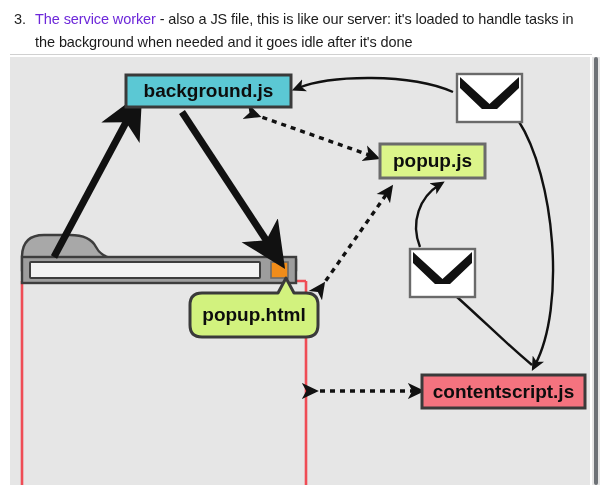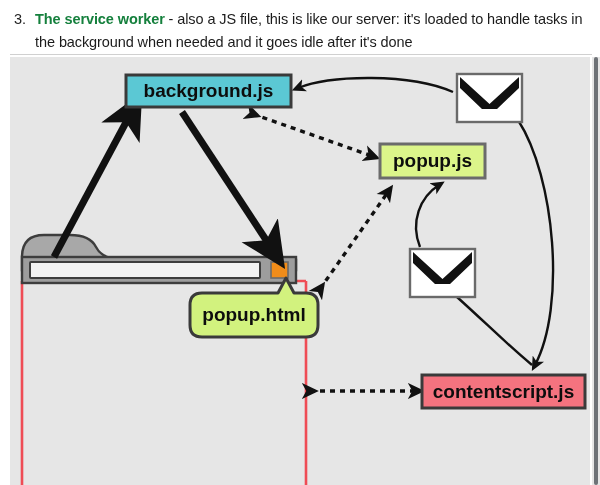--- a/index.html
+++ b/index.html
@@ -38,22 +38,22 @@
     padding-top: 1px;
     flex: 0 0 auto;
   }
   .li-text {
     font-size: 14.5px;
     color: #1b1b1b;
     line-height: 23px;
     letter-spacing: -0.1px;
   }
   .li-text b {
-    font-weight: bold;
-    color: #15803d;
+    font-weight: normal;
+    color: #6d28d9;
   }
 
   
   .diagram-wrap {
     position: absolute;
     left: 10px;
     top: 57px;
     width: 580px;
     height: 428px;
     background: #e6e6e6;

